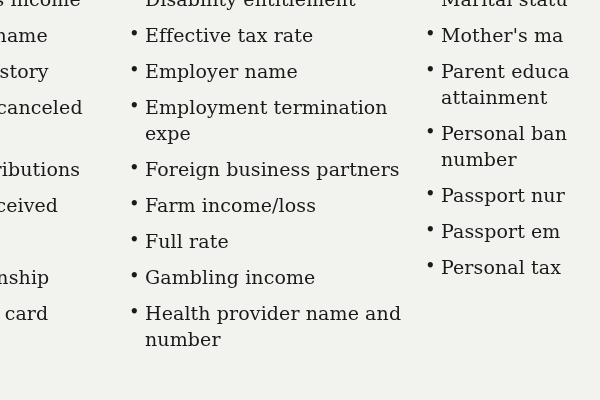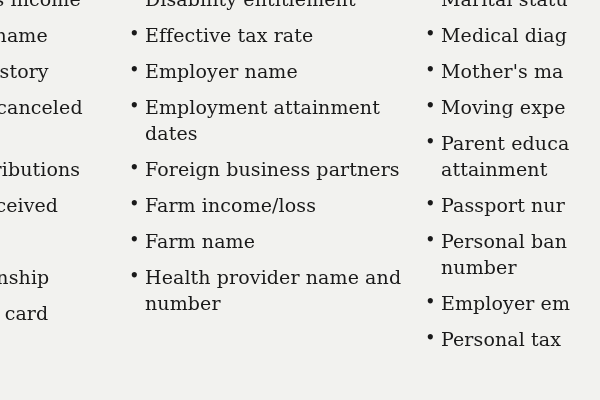--- a/index.html
+++ b/index.html
@@ -97,37 +97,36 @@
         <li></li>
         <li>ory</li>
       </ul>
     </div>
 
     <div class="column col-2">
       <ul class="list">
         <li>Disability entitlement</li>
         <li>Effective tax rate</li>
         <li>Employer name</li>
-        <li>Employment attainment dates</li>
+        <li>Employment termination expe</li>
         <li>Foreign business partners</li>
         <li>Farm income/loss</li>
-        <li>Farm name</li>
+        <li>Full rate</li>
+        <li>Gambling income</li>
         <li>Health provider name and number</li>
 
       </ul>
     </div>
 
     <div class="column col-3">
       <ul class="list">
         <li>Marital statu</li>
-        <li>Medical diag</li>
         <li>Mother's ma</li>
-        <li>Moving expe</li>
         <li>Parent educa attainment</li>
+        <li>Personal ban number</li>
         <li>Passport nur</li>
-        <li>Personal ban number</li>
-        <li>Employer em</li>
+        <li>Passport em</li>
         <li>Personal tax</li>
       </ul>
     </div>
 
   </div>
 </div>
 
 </body></html>

